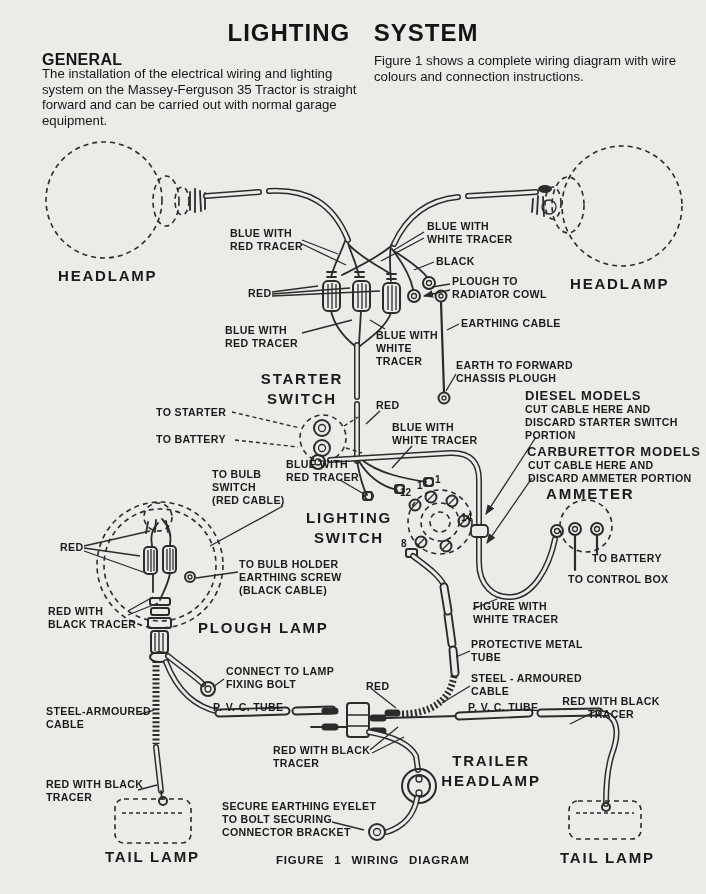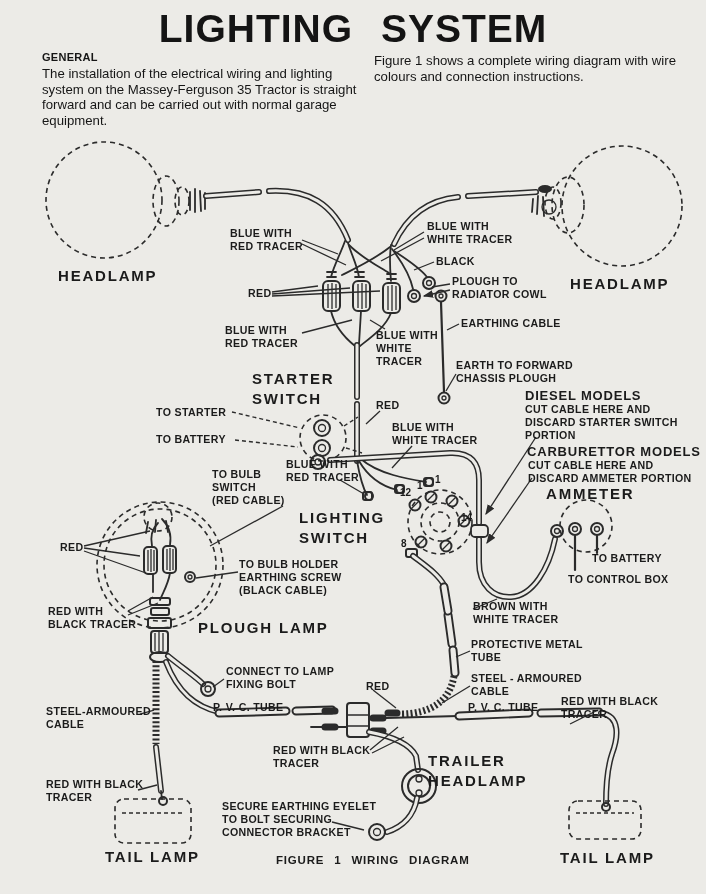--- a/index.html
+++ b/index.html
@@ -2,30 +2,30 @@
 <html><head>
 <meta charset="utf-8">
 <style>
   html,body{margin:0;padding:0}
   body{
     width:706px;height:894px;position:relative;overflow:hidden;
     background:#ecebe7;color:#1e1e1e;
     font-family:"Liberation Sans", sans-serif;
   }
   .abs{position:absolute}
-  #page-title{top:7px;left:0;width:706px;text-align:center;font-size:39px;font-weight:bold;
+  #page-title{top:19px;left:0;width:706px;text-align:center;font-size:24px;font-weight:bold;
     letter-spacing:1px;word-spacing:16px;color:#141414}
   .intro{font-size:13.2px;line-height:1.18;white-space:pre-line;color:#161616}
-  #general-heading{left:42px;top:51px;font-weight:bold;font-size:11px;letter-spacing:.3px}
+  #general-heading{left:42px;top:51px;font-weight:bold;font-size:16px;letter-spacing:.3px}
   #general-body{left:42px;top:66px;width:334px}
   #figure-note{left:374px;top:53px;width:304px}
   .lbl{position:absolute;font-size:10.6px;font-weight:bold;line-height:1.22;
     letter-spacing:.35px;white-space:pre-line;color:#1b1b1b}
   .big{font-size:15px;letter-spacing:1.8px;line-height:1.3}
-  .c{}
+  .c{text-align:center}
   .t13{font-size:13px;letter-spacing:.8px}
   .tnum{font-size:10px;letter-spacing:0}
   .cap{font-size:11.5px;letter-spacing:.8px;word-spacing:6px}
   svg{position:absolute;left:0;top:0}
   .w{stroke:#2b2b2b;stroke-width:1.8;fill:none;stroke-linecap:round}
   .w2{stroke:#2b2b2b;stroke-width:2.2;fill:none;stroke-linecap:round}
   .thin{stroke:#2b2b2b;stroke-width:1.3;fill:none}
   .dash{stroke:#2b2b2b;stroke-width:1.6;fill:none;stroke-dasharray:5 4}
   .dashf{stroke:#2b2b2b;stroke-width:1.4;fill:none;stroke-dasharray:4 3}
   .tube-o{stroke:#2b2b2b;stroke-width:6;fill:none;stroke-linecap:round}
@@ -352,21 +352,21 @@
 (RED CABLE)</div>
 <div class="lbl t13" style="left:525px;top:388px">DIESEL  MODELS</div>
 <div class="lbl" style="left:525px;top:403px">CUT CABLE HERE AND
 DISCARD STARTER SWITCH
 PORTION</div>
 <div class="lbl t13" style="left:527px;top:444px">CARBURETTOR MODELS</div>
 <div class="lbl" style="left:528px;top:459px">CUT CABLE HERE AND
 DISCARD AMMETER PORTION</div>
 <div class="lbl" style="left:592px;top:552px">TO BATTERY</div>
 <div class="lbl" style="left:568px;top:573px">TO CONTROL BOX</div>
-<div class="lbl" style="left:473px;top:600px">BROWN WITH
+<div class="lbl" style="left:473px;top:600px">FIGURE WITH
 WHITE TRACER</div>
 <div class="lbl" style="left:60px;top:541px">RED</div>
 <div class="lbl" style="left:239px;top:558px">TO BULB HOLDER
 EARTHING SCREW
 (BLACK CABLE)</div>
 <div class="lbl" style="left:48px;top:605px">RED WITH
 BLACK TRACER</div>
 <div class="lbl" style="left:226px;top:665px">CONNECT TO LAMP
 FIXING BOLT</div>
 <div class="lbl" style="left:46px;top:705px">STEEL-ARMOURED

